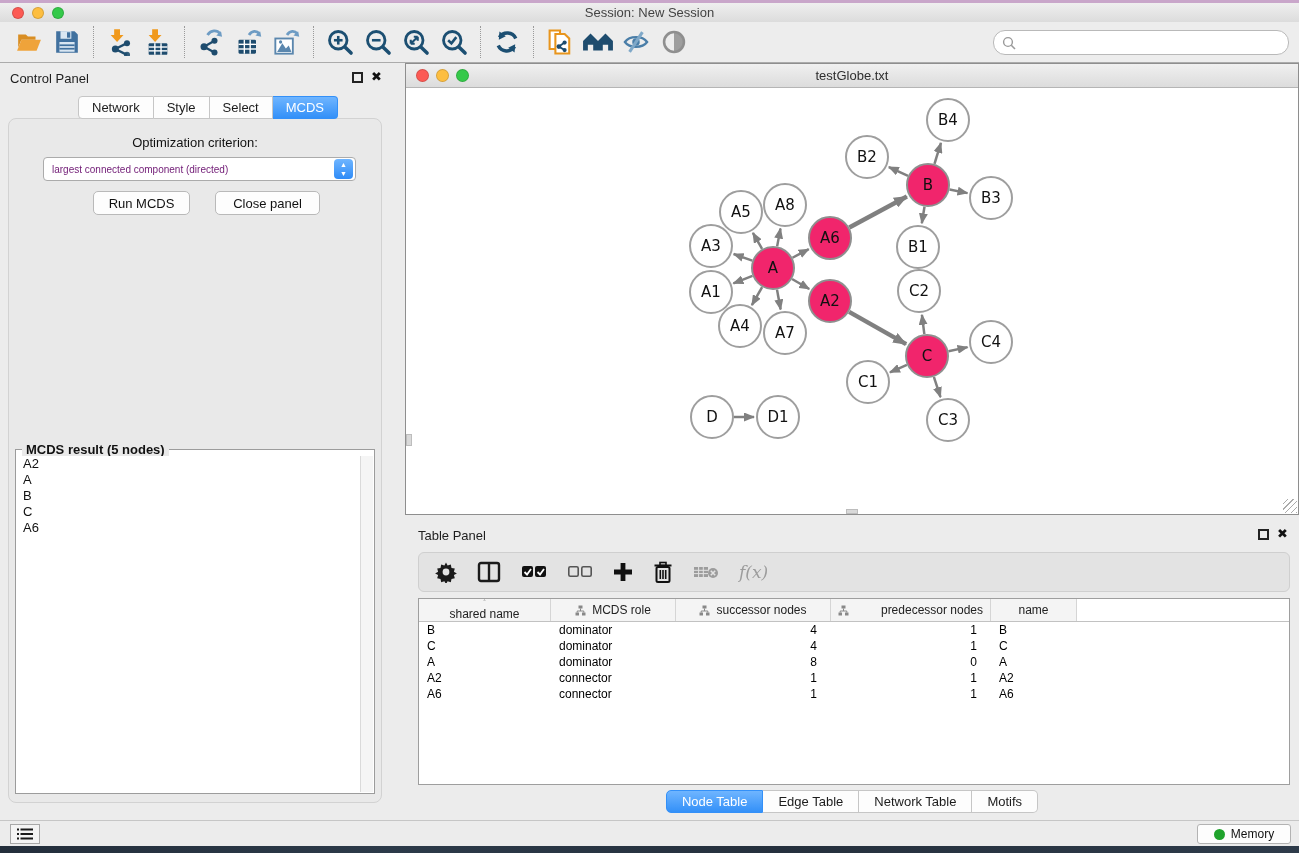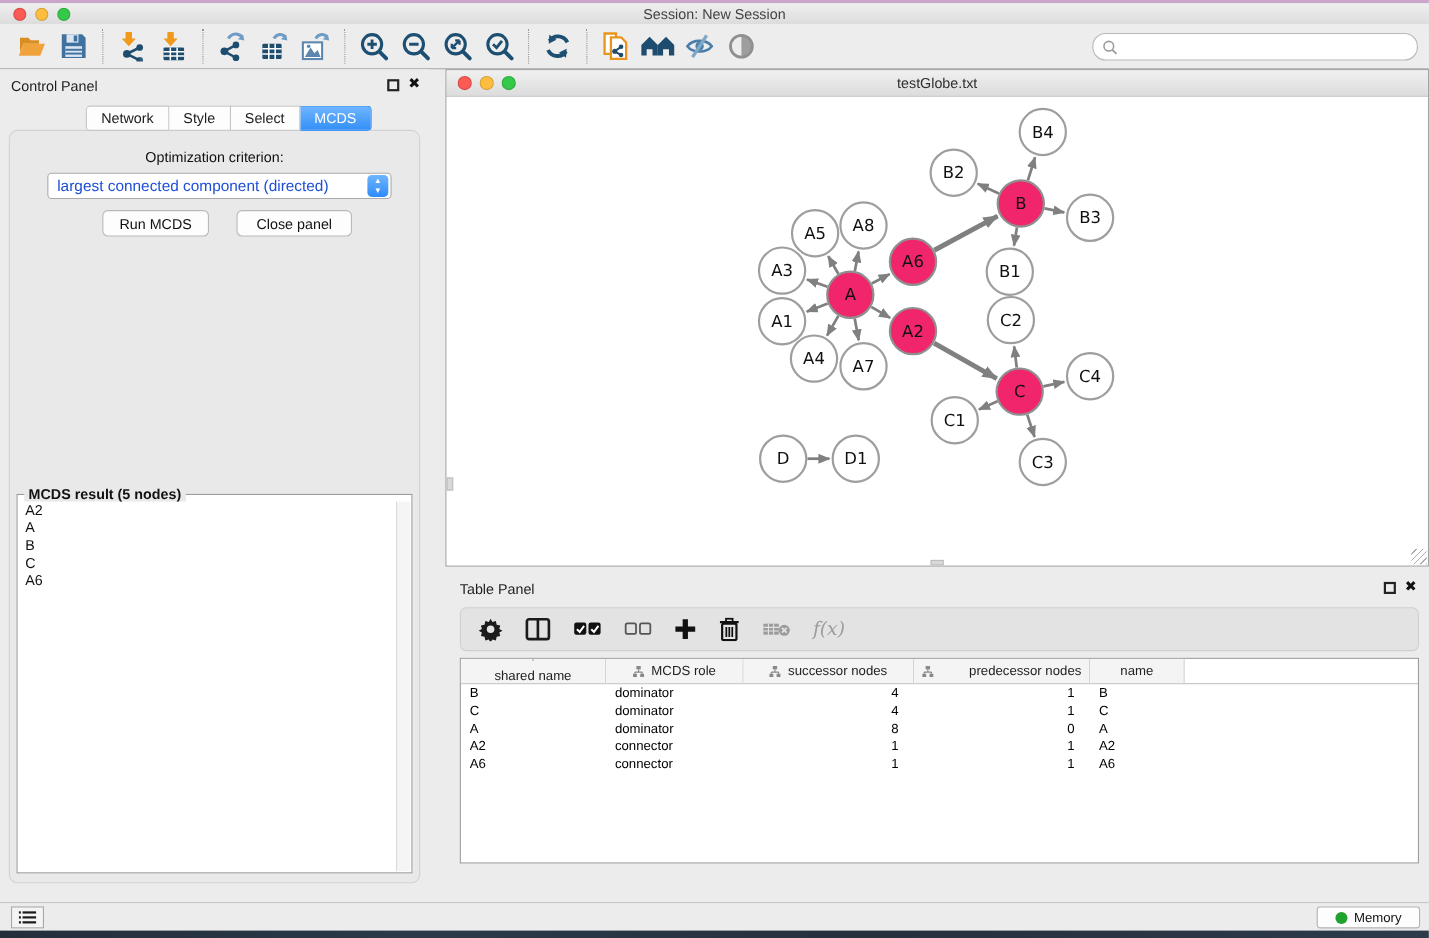--- a/index.html
+++ b/index.html
@@ -32,21 +32,21 @@
 
   #cp-tabs { position:absolute; left:78px; top:33px; display:flex; z-index:2; }
   .seg-tab { background:#FDFDFD; border:1px solid #C6C6C6; border-left:none; padding:3px 13px; font-size:13px; color:#1C1C1C; white-space:nowrap; }
   .seg-tab:first-child { border-left:1px solid #C6C6C6; border-radius:4px 0 0 4px; }
   .seg-tab:last-child { border-radius:0 4px 4px 0; }
   .seg-tab.active { background:linear-gradient(#6FB5FF,#3390F8); border-color:#3390F8; color:#fff; }
 
   #cp-content { position:absolute; left:8px; right:8px; top:55px; bottom:17px; background:#E9E9E9; border:1px solid #D2D2D2; border-radius:8px; }
   #opt-label { position:absolute; top:16px; left:0; right:0; text-align:center; font-size:13px; color:#111; }
   #criterion-select { position:absolute; left:34px; top:38px; width:313px; height:24px; background:#fff; border:1px solid #ABABAB; border-radius:4px; display:flex; align-items:center; }
-  #criterion-select .value { flex:1; font-size:14px; color:#1d4ed8; padding-left:8px; white-space:nowrap; overflow:hidden; }
+  #criterion-select .value { flex:1; font-size:10px; color:#701a75; padding-left:8px; white-space:nowrap; overflow:hidden; }
   #criterion-select .stepper { width:19px; height:20px; margin-right:2px; border-radius:4px; background:linear-gradient(#6FB5FF,#2E8BF7); color:#fff; font-size:7px; line-height:9px; display:flex; flex-direction:column; align-items:center; justify-content:center; }
   .cp-btn { position:absolute; top:72px; height:24px; background:#FDFDFD; border:1px solid #B9B9B9; border-radius:5px; font-size:13px; color:#111; display:flex; align-items:center; justify-content:center; }
   #run-btn { left:84px; width:97px; }
   #closepanel-btn { left:206px; width:105px; }
 
   #mcds-fieldset { position:absolute; left:6px; right:6px; top:330px; bottom:8px; border:1px solid #9C9C9C; background:#fff; }
   #mcds-legend { position:absolute; top:-8px; left:6px; background:#E9E9E9; padding:0 4px; font-size:13px; color:#111;font-weight:bold; }
   #mcds-list { position:absolute; left:1px; top:6px; right:14px; bottom:1px; background:#fff; overflow:hidden; }
   .mcds-item { font-size:13px; color:#111; padding:0 6px; line-height:16px; }
   #mcds-scroll { position:absolute; right:1px; top:6px; bottom:1px; width:13px; background:#F5F5F5; border-left:1px solid #DADADA; }
@@ -566,20 +566,26 @@
         </div>
         <div class="tr-row">
           <div class="td-cell td-left" style="width: 132px;">A6</div>
           <div class="td-cell td-left" style="width: 125px;">connector</div>
           <div class="td-cell td-right" style="width: 155px;">1</div>
           <div class="td-cell td-right" style="width: 160px;">1</div>
           <div class="td-cell td-left" style="width: 86px;">A6</div>
         </div>
       </div>
   </div>
+  <div id="tp-tabs">
+      <div class="seg-tab active">Node Table</div>
+      <div class="seg-tab">Edge Table</div>
+      <div class="seg-tab">Network Table</div>
+      <div class="seg-tab">Motifs</div>
+    </div>
 </div>
 
 <div id="status-bar">
   <div id="list-btn">
     <svg width="16" height="12" viewBox="0 0 16 12">
         <g fill="#1B1B1B">
           <rect x="0" y="0.5" width="2" height="2"></rect>
           <rect x="3.5" y="0.5" width="12.5" height="2"></rect>
           <rect x="0" y="5" width="2" height="2"></rect>
           <rect x="3.5" y="5" width="12.5" height="2"></rect>

